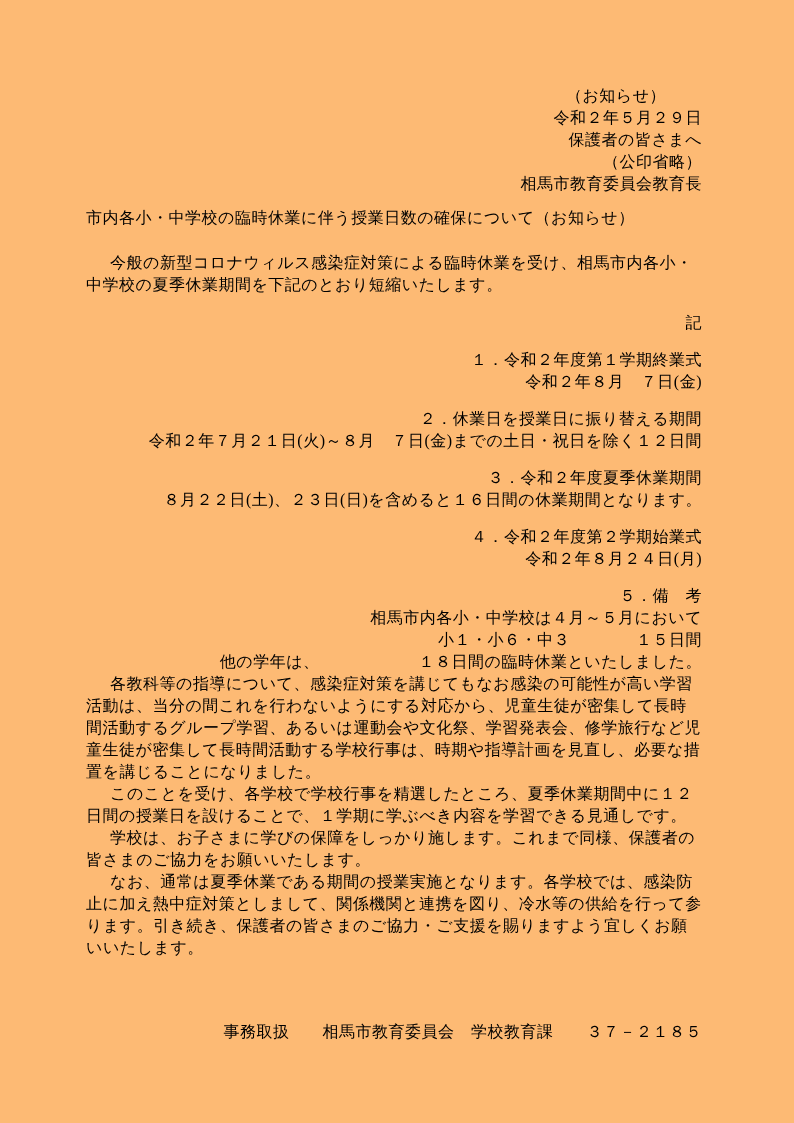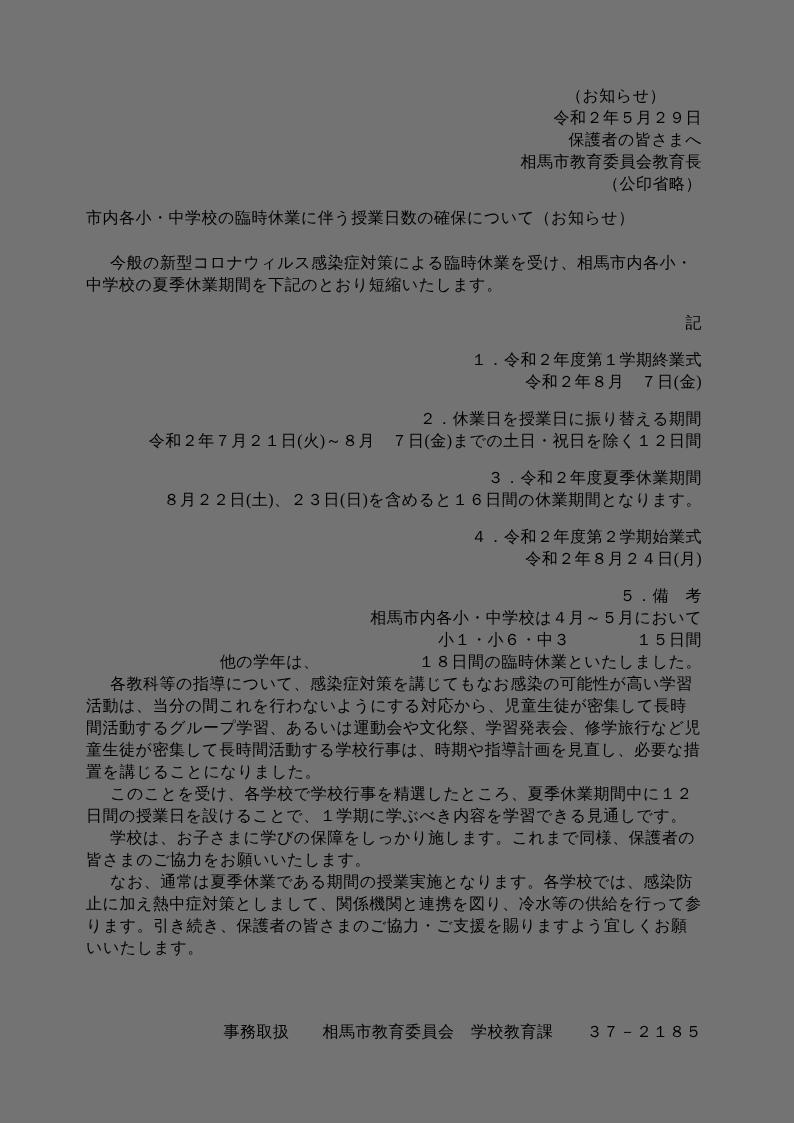--- a/index.html
+++ b/index.html
@@ -5,21 +5,21 @@
   html, body {
     margin: 0;
     padding: 0;
     background: #e8e8e8;
   }
   .page {
     position: relative;
     width: 794px;
     height: 1123px;
     margin: 0 auto;
-    background: #737373;
+    background: #fdba74;
     color: #000000;
     box-sizing: border-box;
     padding: 85px 92px 0 86px;
     overflow: hidden;
     font-family: "Liberation Serif", serif;
     font-size: 16px;
     line-height: 22px;
     letter-spacing: 0.5px;
     line-break: strict;
   }
@@ -39,22 +39,22 @@
 </style>
 </head>
 <body>
 
 <div class="page">
 
   <div class="line right notice-tag">（お知らせ）</div>
   <div class="line right">令和２年５月２９日</div>
 
   <div class="line">保護者の皆さまへ</div>
+  <div class="line seal">（公印省略）</div>
   <div class="line sender">相馬市教育委員会教育長</div>
-  <div class="line seal">（公印省略）</div>
 
   <div class="line doc-title">市内各小・中学校の臨時休業に伴う授業日数の確保について（お知らせ）</div>
 
   <p class="intro">今般の新型コロナウィルス感染症対策による臨時休業を受け、相馬市内各小・中学校の夏季休業期間を下記のとおり短縮いたします。</p>
 
   <div class="line ki">記</div>
 
   <div class="item">
     <div class="line">１．令和２年度第１学期終業式</div>
     <div class="line item-sub">令和２年８月　７日(金)</div>

